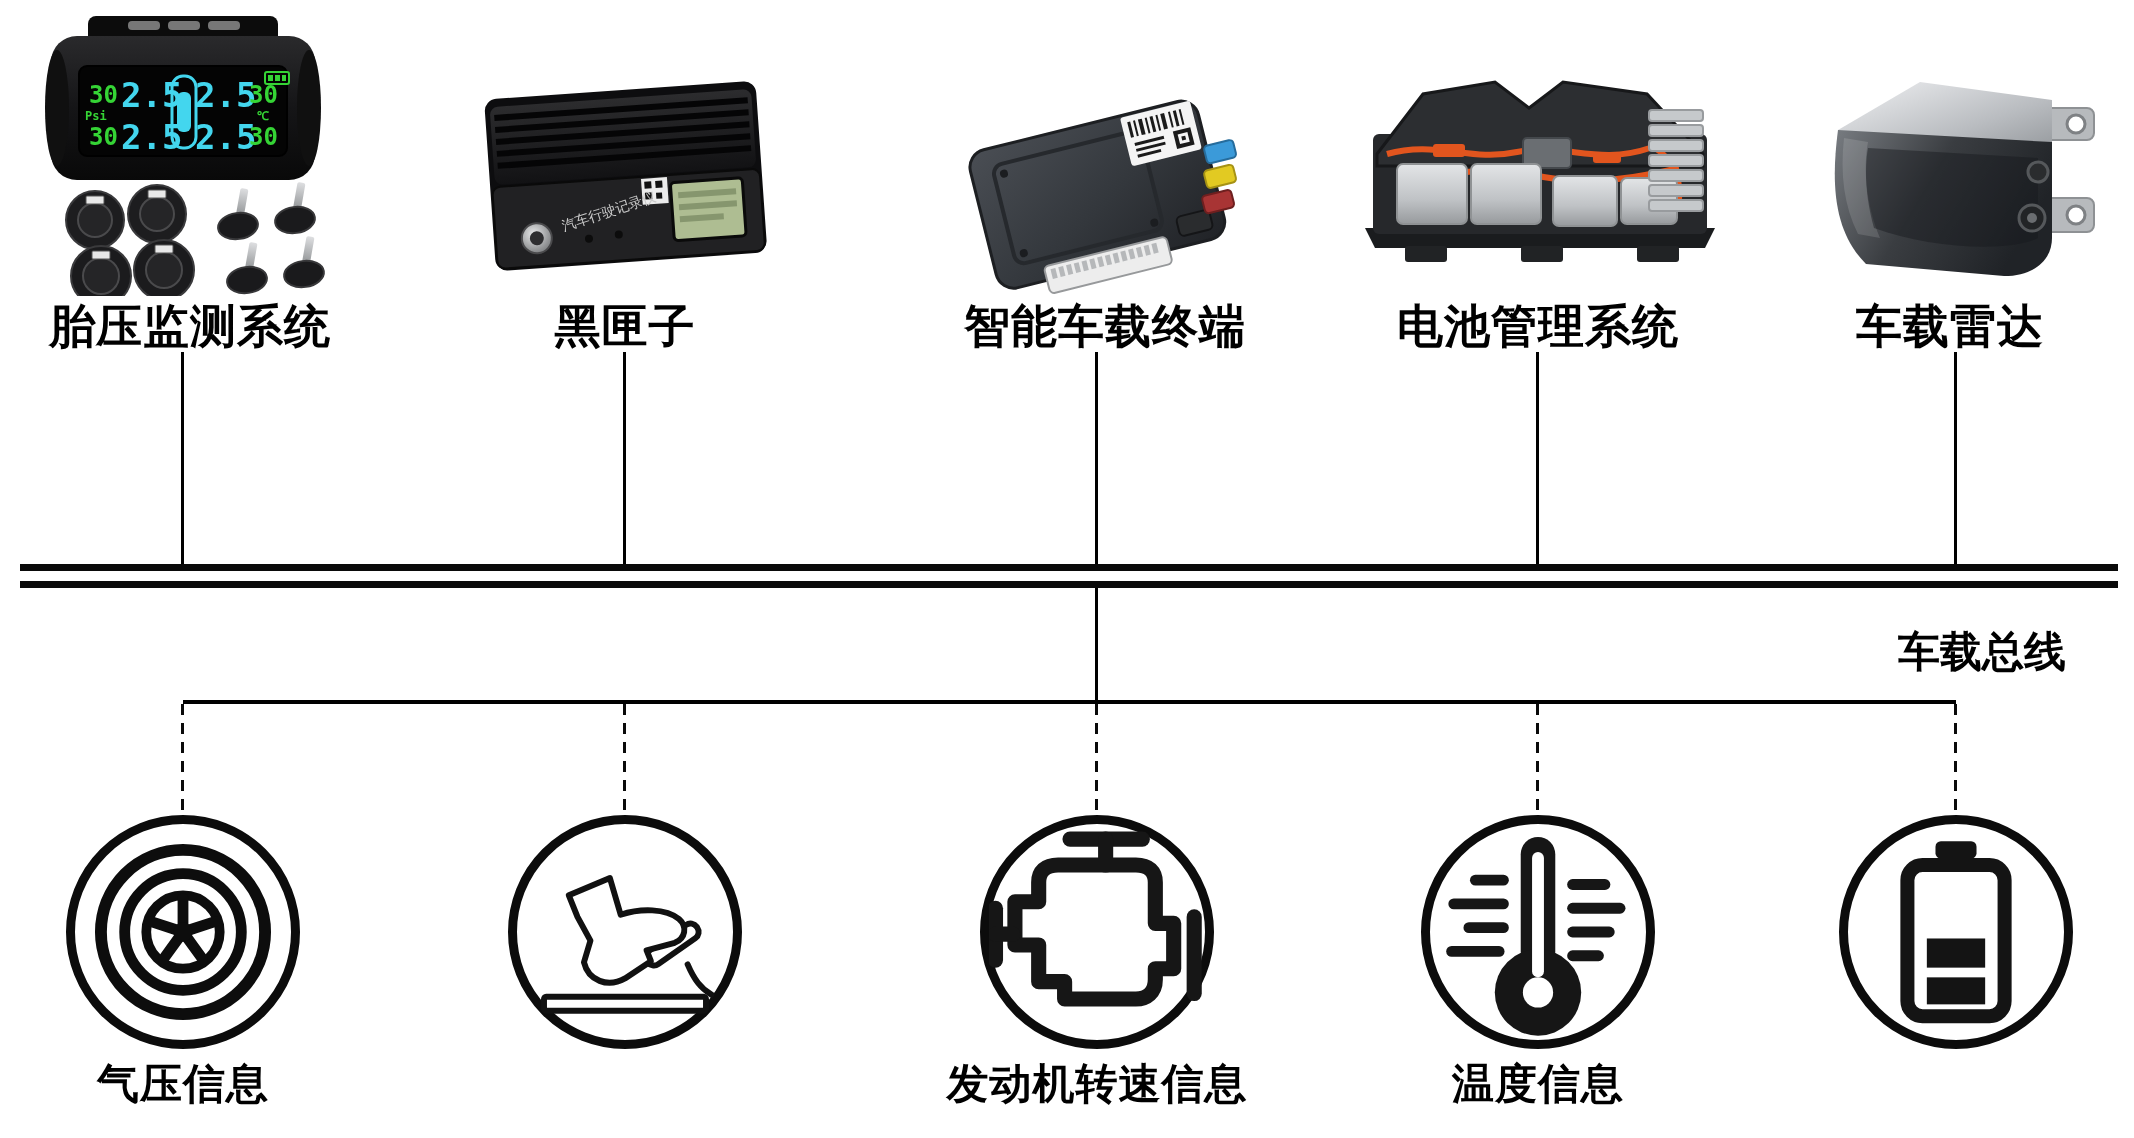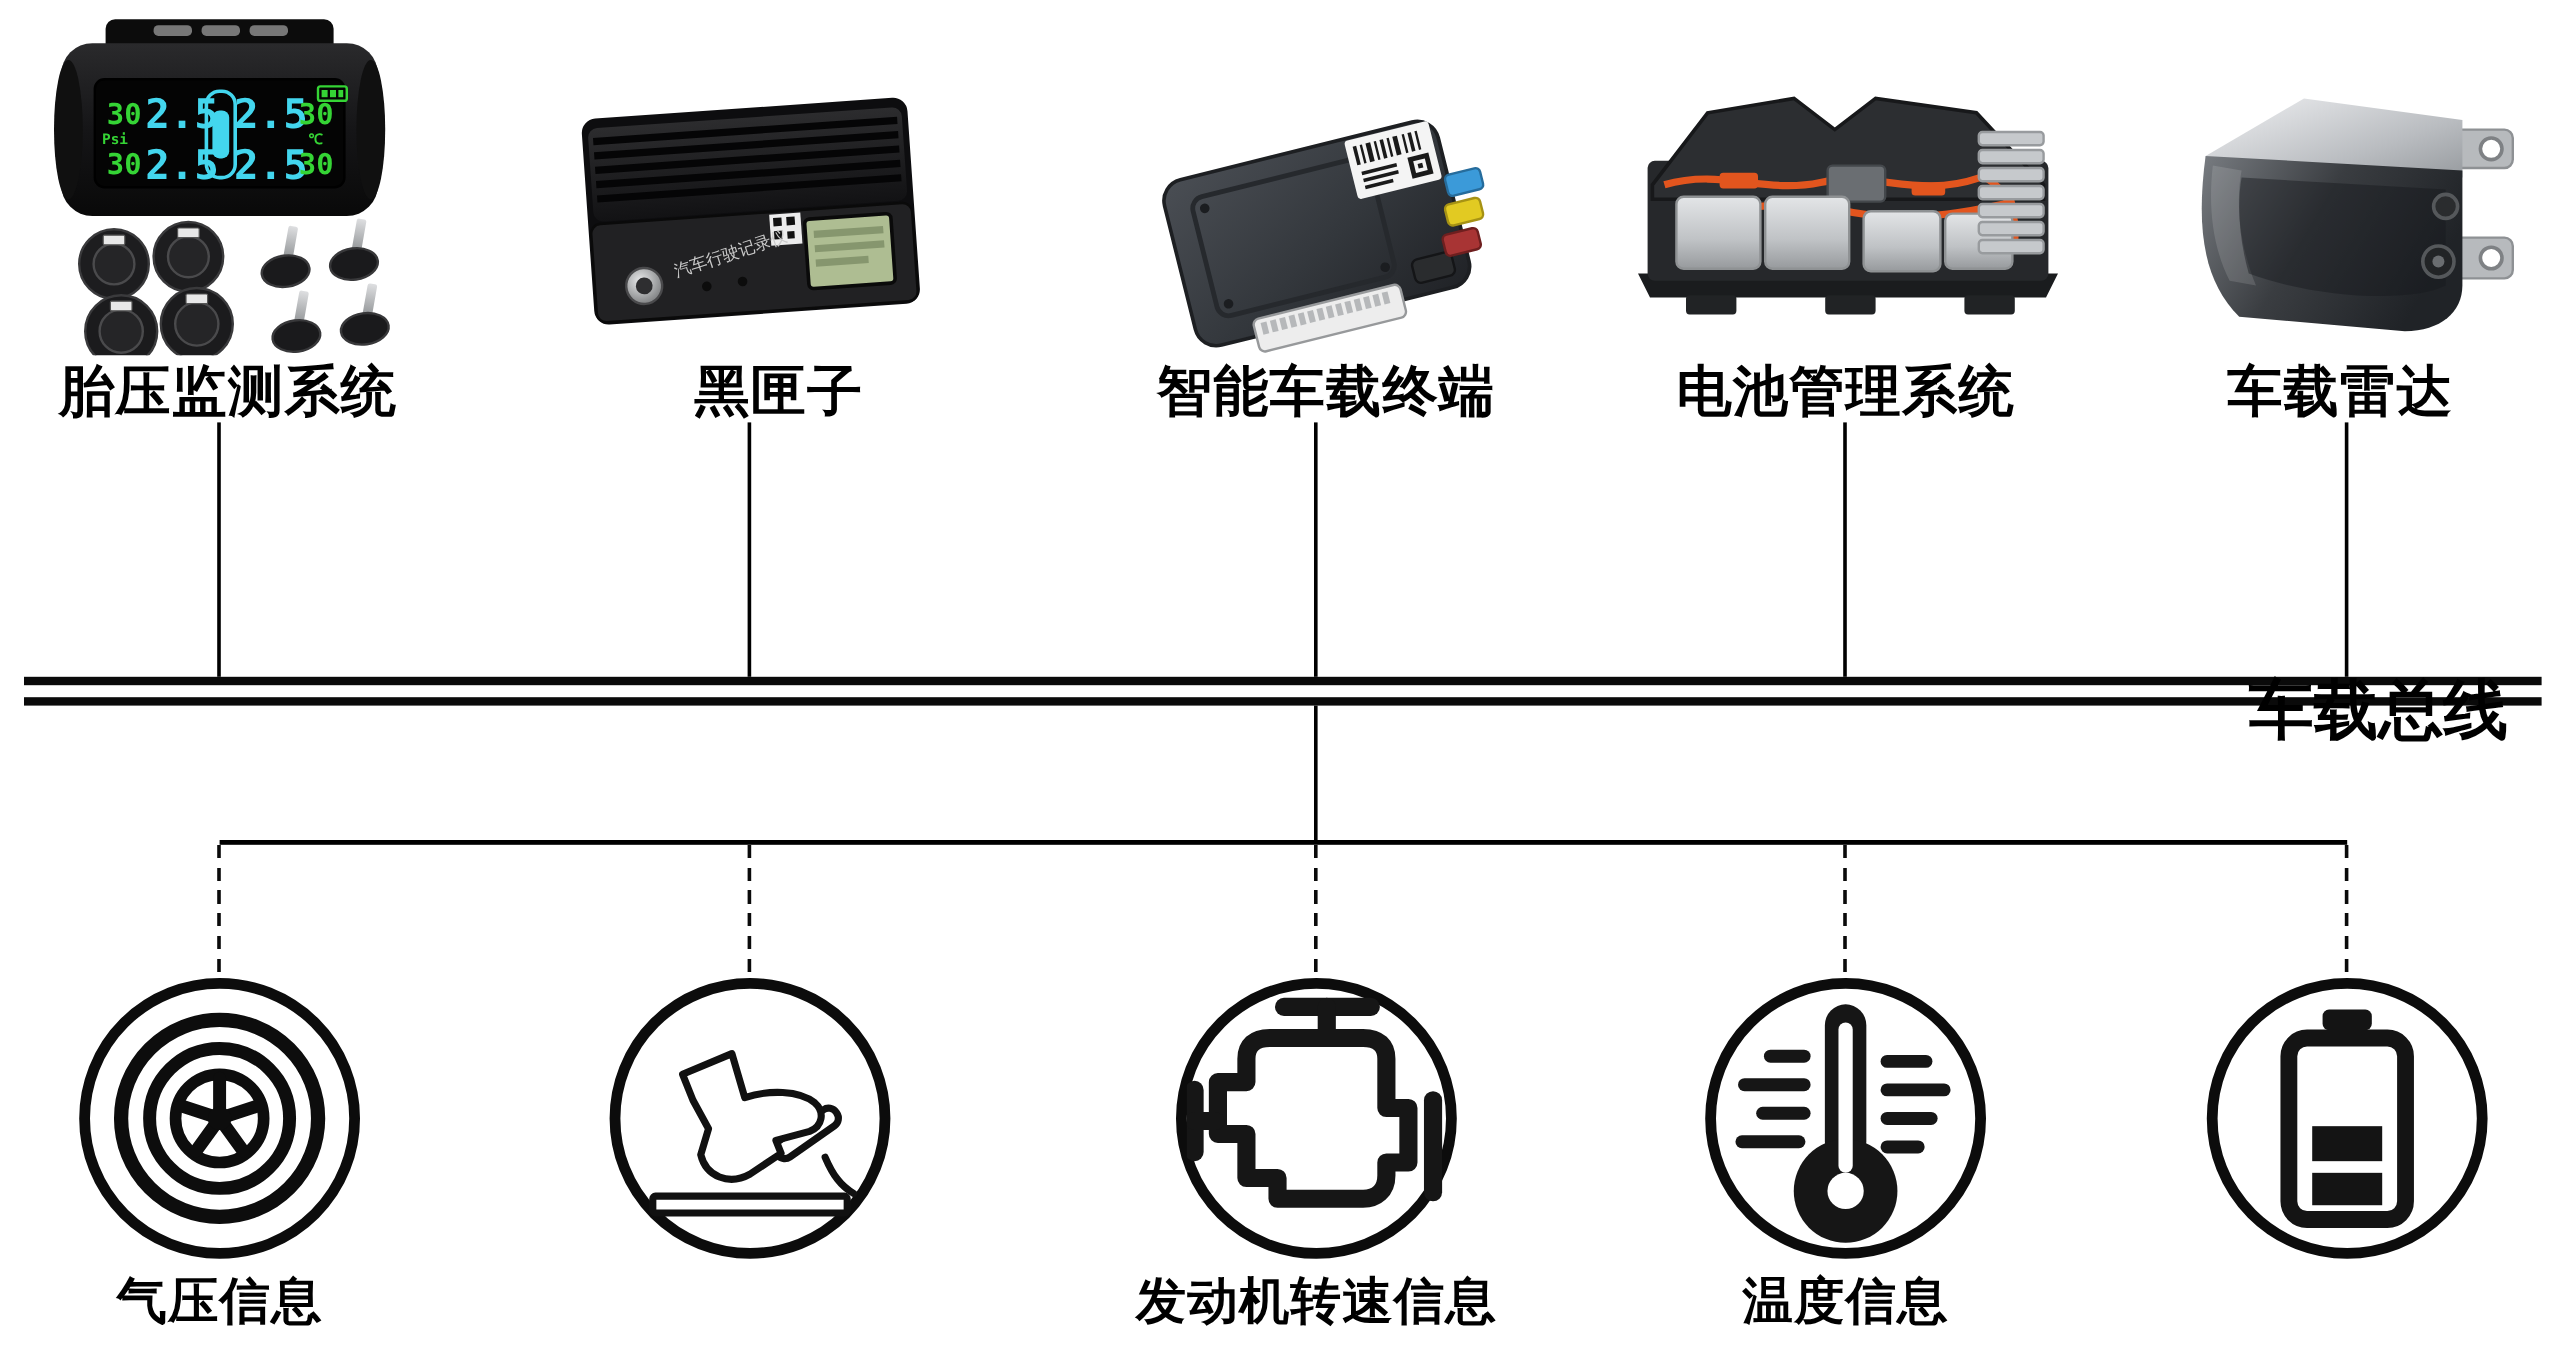--- a/index.html
+++ b/index.html
@@ -5,22 +5,22 @@
   html,body{margin:0;padding:0;background:#fff;}
   #canvas{position:relative;width:2134px;height:1138px;background:#ffffff;overflow:hidden;
           font-family:"Liberation Sans",sans-serif;color:#000;}
   .abs{position:absolute;}
   .device-label{position:absolute;top:296px;transform:translateX(-50%);
         font-size:46px;font-weight:bold;white-space:nowrap;letter-spacing:1px;}
   .signal-label{position:absolute;top:1056px;transform:translateX(-50%);
         font-size:42px;font-weight:bold;white-space:nowrap;letter-spacing:1px;}
   .vline{position:absolute;width:3px;background:#000;}
   .busbar{position:absolute;left:20px;width:2098px;height:7px;background:#0a0a0a;}
-  .bus-label{position:absolute;left:1982px;top:556px;transform:translateX(-50%);
-        font-size:54px;font-weight:bold;white-space:nowrap;}
+  .bus-label{position:absolute;left:1982px;top:624px;transform:translateX(-50%);
+        font-size:42px;font-weight:bold;white-space:nowrap;}
   .hconn{position:absolute;left:183px;top:700px;width:1773px;height:4px;background:#000;}
   .dashline{position:absolute;width:3px;top:704px;height:111px;
         background:repeating-linear-gradient(to bottom,#0a0a0a 0 11px,transparent 11px 19px);}
   .sigcircle{position:absolute;top:815px;width:234px;height:234px;border-radius:50%;
         border:9px solid #0c0c0c;background:#fff;box-sizing:border-box;
         display:flex;align-items:center;justify-content:center;}
 </style>
 </head>
 <body>
 
@@ -284,21 +284,21 @@
     <path d="M36,90 C 32,126 36,158 50,186 L 72,190 C 58,156 55,120 60,94 Z" fill="#ffffff" opacity="0.13"></path>
     <path d="M60,100 L230,110 L230,190 C 200,205 120,200 66,180 C 58,152 56,122 60,100 Z" fill="#17191c" opacity="0.45"></path>
     <g>
       <circle cx="230" cy="124" r="10" fill="#2a2c2e" stroke="#55585b" stroke-width="3"></circle>
       <circle cx="224" cy="170" r="13" fill="#222426" stroke="#55585b" stroke-width="3"></circle>
       <circle cx="224" cy="170" r="5" fill="#6a6d70"></circle>
     </g>
   </svg>
 
   <div class="device-label" style="left:190px">胎压监测系统</div>
-  <div class="device-label" style="left:649px">黑匣子</div>
+  <div class="device-label" style="left:625px">黑匣子</div>
   <div class="device-label" style="left:1105px">智能车载终端</div>
   <div class="device-label" style="left:1538px">电池管理系统</div>
   <div class="device-label" style="left:1950px">车载雷达</div>
 
   <div class="vline" style="left:181px;top:352px;height:212px"></div>
   <div class="vline" style="left:623px;top:352px;height:212px"></div>
   <div class="vline" style="left:1095px;top:352px;height:212px"></div>
   <div class="vline" style="left:1536px;top:352px;height:212px"></div>
   <div class="vline" style="left:1954px;top:352px;height:212px"></div>
 

